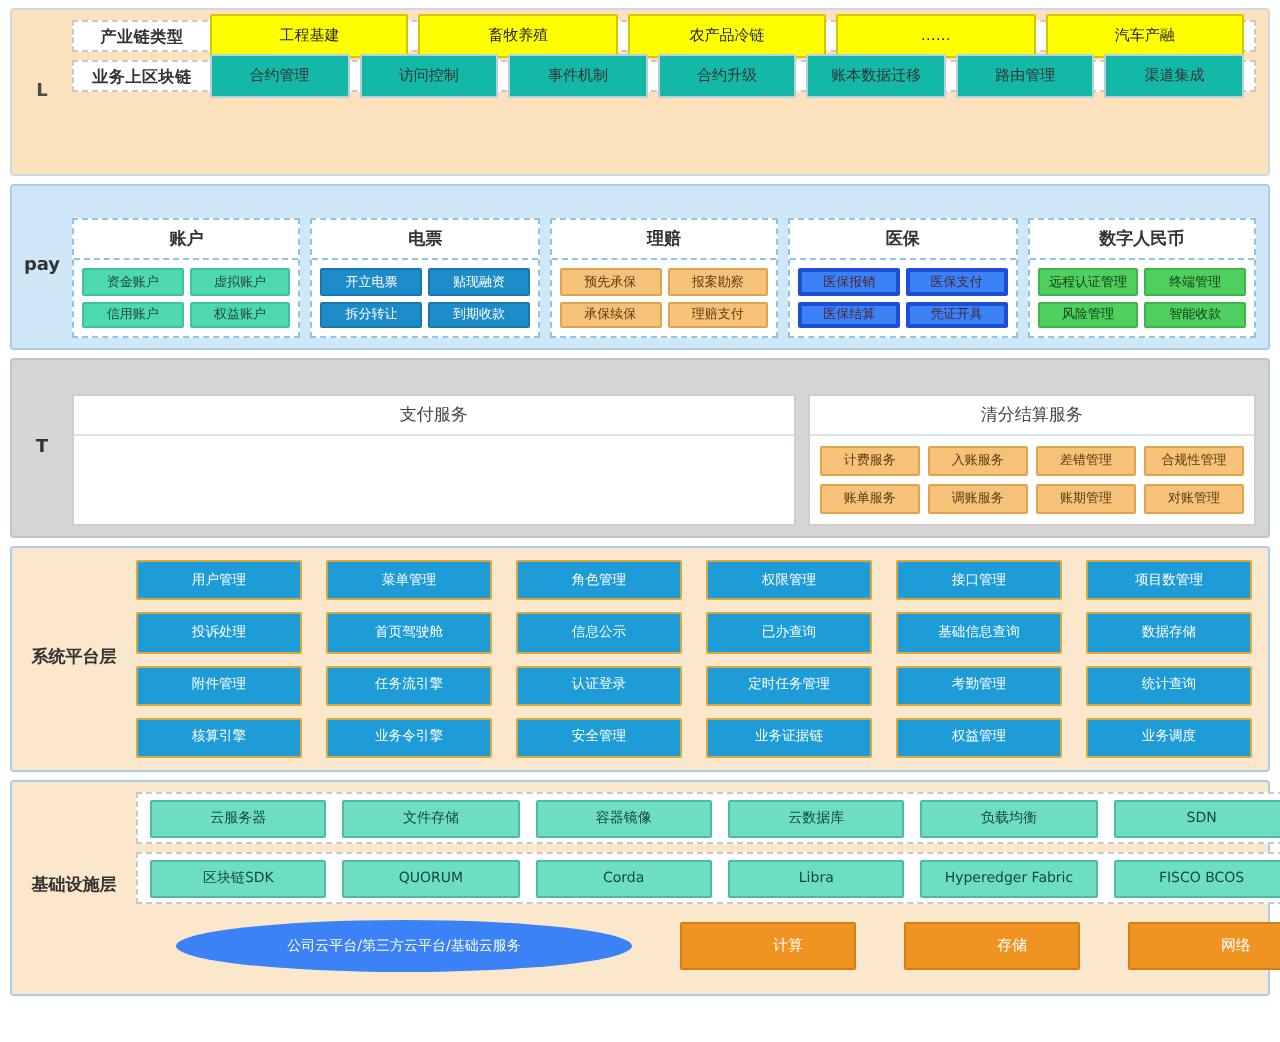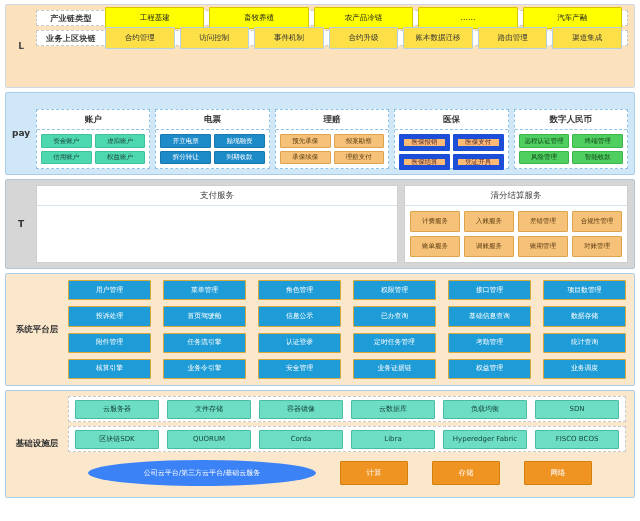--- a/index.html
+++ b/index.html
@@ -55,21 +55,21 @@
   .chip{
     flex:1;text-align:center;
     font-size:7.5px;line-height:1;
     padding:6px 2px;
     box-sizing:border-box;
     border-radius:1px;
     white-space:nowrap;
     overflow:hidden;
   }
   .chip-yellow{background:#ffff00;border:1px solid #d8c400;color:#222;}
-  .chip-grey{background:#fde047;border:1px solid #b9cfe0;color:#333;}
+  .chip-grey{background:#14b8a6;border:1px solid #b9cfe0;color:#333;}
 
   
   .band-pay{background:#cfe7f7;border-color:#a9cde8;}
   .band-pay .band-label{color:#333;font-size:9px;}
   .pay-body{padding:16px 6px 5px 0;}
   .pay-cols{display:flex;gap:5px;height:100%;}
   .pay-col{
     flex:1;background:#fff;
     border:1px dashed #8fc3e8;
     display:flex;flex-direction:column;
@@ -85,27 +85,27 @@
     padding:4px;box-sizing:border-box;
   }
   .cell{
     display:flex;align-items:center;justify-content:center;
     font-size:6.5px;line-height:1;text-align:center;
     border-radius:1px;white-space:nowrap;overflow:hidden;
   }
   .cell-teal{background:#4ed8b0;border:1px solid #3ec29d;color:#1d4b41;}
   .cell-blue{background:#1e8bc9;border:1px solid #1877ad;color:#fff;}
   .cell-orange{background:#f6c178;border:1px solid #dda44c;color:#5a3c12;}
-  .cell-pink{background:#fdba74;border:5px solid #1d4ed8;color:#4a2736;}
+  .cell-pink{background:#3b82f6;border:2px solid #1d4ed8;color:#4a2736;}
   .cell-green{background:#4fcf5f;border:1px solid #3cb54b;color:#103d16;}
 
   
   .band-t{background:#d6d6d6;border-color:#b6c6d4;}
   .band-t .band-label{color:#333;font-size:9px;}
-  .t-body{padding:5px 6px 5px 0;justify-content:center;}
+  .t-body{padding:17px 6px 5px 0;justify-content:center;}
   .t-cols{display:flex;gap:6px;height:100%;}
   .t-panel{
     background:#fff;border:1px solid #cfcfcf;
     display:flex;flex-direction:column;box-sizing:border-box;
   }
   .t-panel.wide{flex:1.62;}
   .t-panel.narrow{flex:1;}
   .t-panel-head{
     text-align:center;font-size:8.5px;color:#444;
     padding:4px 0 3px;border-bottom:1px solid #d7e3ec;
@@ -161,20 +161,21 @@
     display:flex;align-items:center;justify-content:center;
     color:#fff;font-size:7px;white-space:nowrap;
     margin-left:20px;
   }
   .cloud-box{
     width:66px;height:22px;
     background:#ef9322;border:1px solid #d4800f;
     display:flex;align-items:center;justify-content:center;
     color:#fff;font-size:7.5px;border-radius:1px;
     margin-left:24px;
+    padding-left:20px;
   }
 </style>
 </head>
 <body>
 
 <div class="page">
 
   <div class="band band-l" style="height:84px;">
     <div class="band-label">L</div>
     <div class="band-body l-body">

